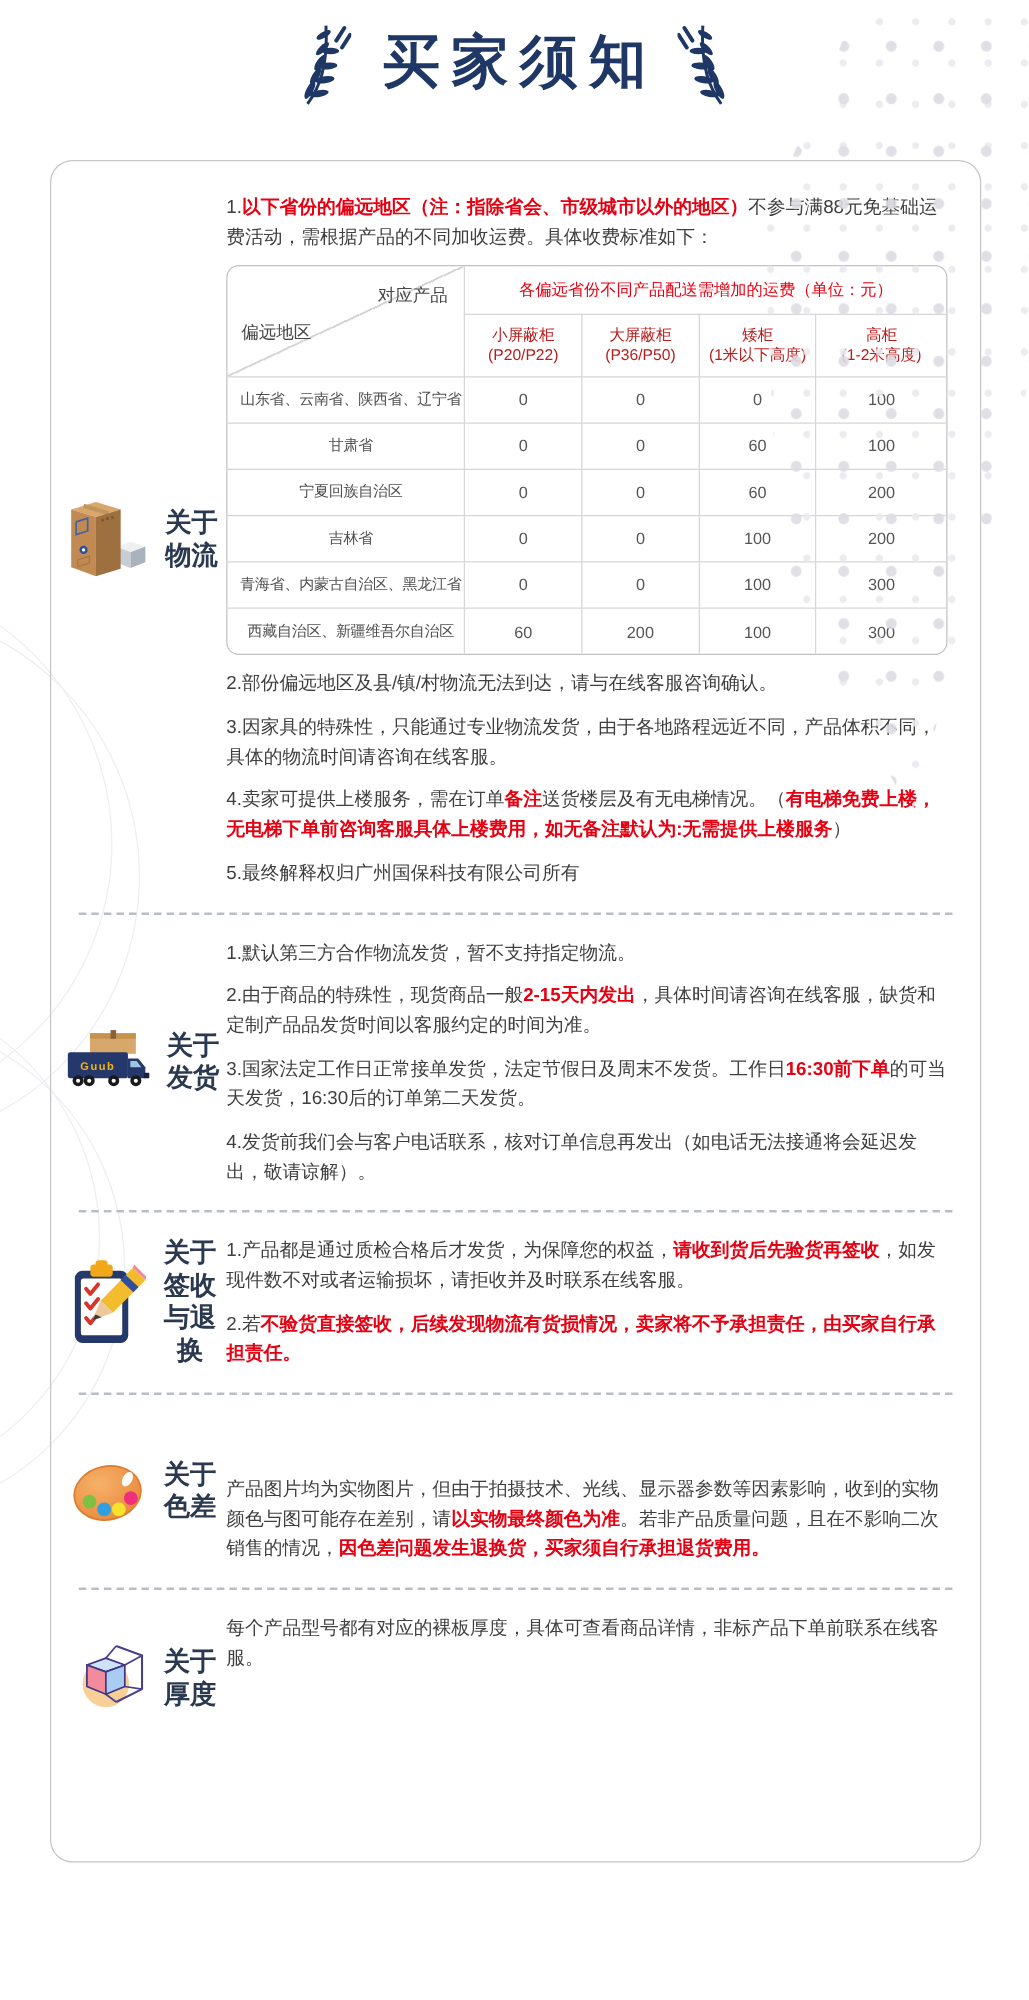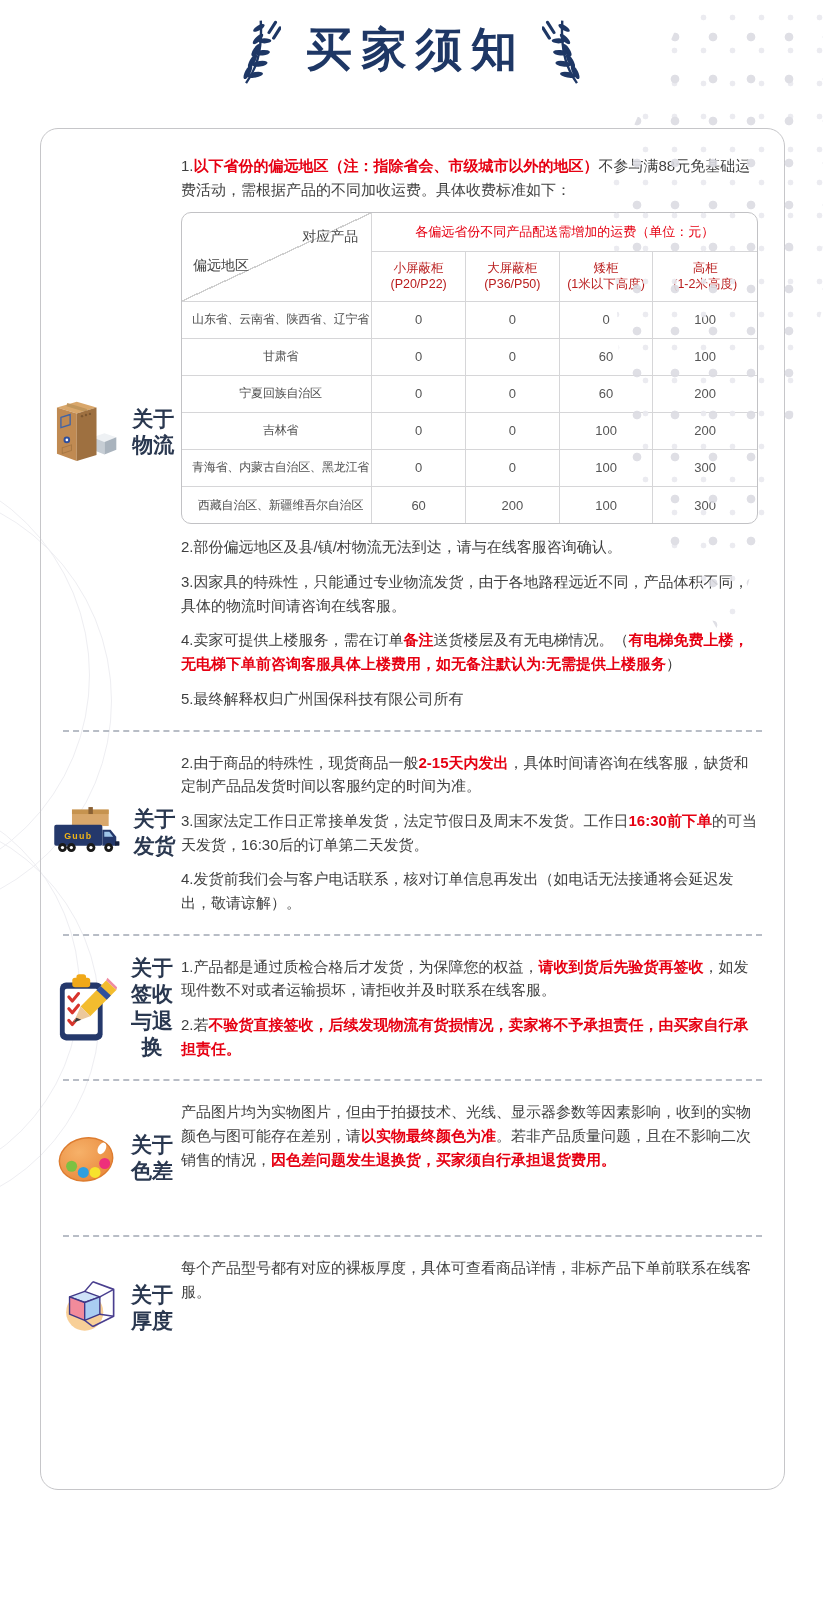--- a/index.html
+++ b/index.html
@@ -40,21 +40,21 @@
   .sec-left{width:128px;flex-shrink:0;display:flex;flex-direction:row;align-items:center;justify-content:center;gap:4px}
   .sec-label{font-size:21px;font-weight:bold;color:#2a3850;text-align:center;line-height:1.25;font-family:"Liberation Sans","DejaVu Sans",sans-serif}
   .sec-right{flex:1;min-width:0}
   .para{font-size:15px;line-height:1.58;margin:11px 0;color:#3f3f3f}
   .red{color:#e60012;font-weight:bold}
   .divider{border-top:2px dashed #b8bdc6;margin:2px 22px}
   .sec-logistics{padding-top:14px}
   .sec-color{min-height:150px}
   .sec-thickness{min-height:138px}
   .sec-thickness .sec-right{display:flex;}
-  .sec-color .sec-right{display:flex;align-items:flex-start}
+  .sec-color .sec-right{display:flex;align-items:flex-end}
 
   
   .table-wrap{border:1px solid #c2c2c5;border-radius:10px;overflow:hidden;margin:6px 0 10px}
   .fee-table{width:100%;border-collapse:collapse;table-layout:fixed;font-size:13px;color:#4f4f4f}
   .fee-table th,.fee-table td{border:1px solid #d6d6d8;font-weight:normal;text-align:center}
   .fee-table th:first-child,.fee-table td:first-child{border-left:none}
   .fee-table th:last-child,.fee-table td:last-child{border-right:none}
   .fee-table thead tr:first-child th{border-top:none}
   .fee-table tbody tr:last-child td{border-bottom:none}
   .col-region{width:33%}
@@ -250,20 +250,21 @@
         <circle cx="29" cy="66" r="7" fill="#1a1a1a"></circle>
           <circle cx="29" cy="66" r="2.6" fill="#ffffff"></circle>
         <circle cx="60" cy="66" r="7" fill="#1a1a1a"></circle>
           <circle cx="60" cy="66" r="2.6" fill="#ffffff"></circle>
         <circle cx="88" cy="66" r="7" fill="#1a1a1a"></circle>
           <circle cx="88" cy="66" r="2.6" fill="#ffffff"></circle>
       </svg>
       <div class="sec-label">关于发货</div>
     </div>
     <div class="sec-right">
+      <p class="para"><span>1.默认第三方合作物流发货，暂不支持指定物流。</span></p>
       <p class="para"><span>2.由于商品的特殊性，现货商品一般</span><span class="red">2-15天内发出</span><span>，具体时间请咨询在线客服，缺货和定制产品品发货时间以客服约定的时间为准。</span></p>
       <p class="para"><span>3.国家法定工作日正常接单发货，法定节假日及周末不发货。工作日</span><span class="red">16:30前下单</span><span>的可当天发货，16:30后的订单第二天发货。</span></p>
       <p class="para"><span>4.发货前我们会与客户电话联系，核对订单信息再发出（如电话无法接通将会延迟发出，敬请谅解）。</span></p>
     </div>
   </div>
 
   <div class="divider"></div>
 
   <div class="section">
     <div class="sec-left">

